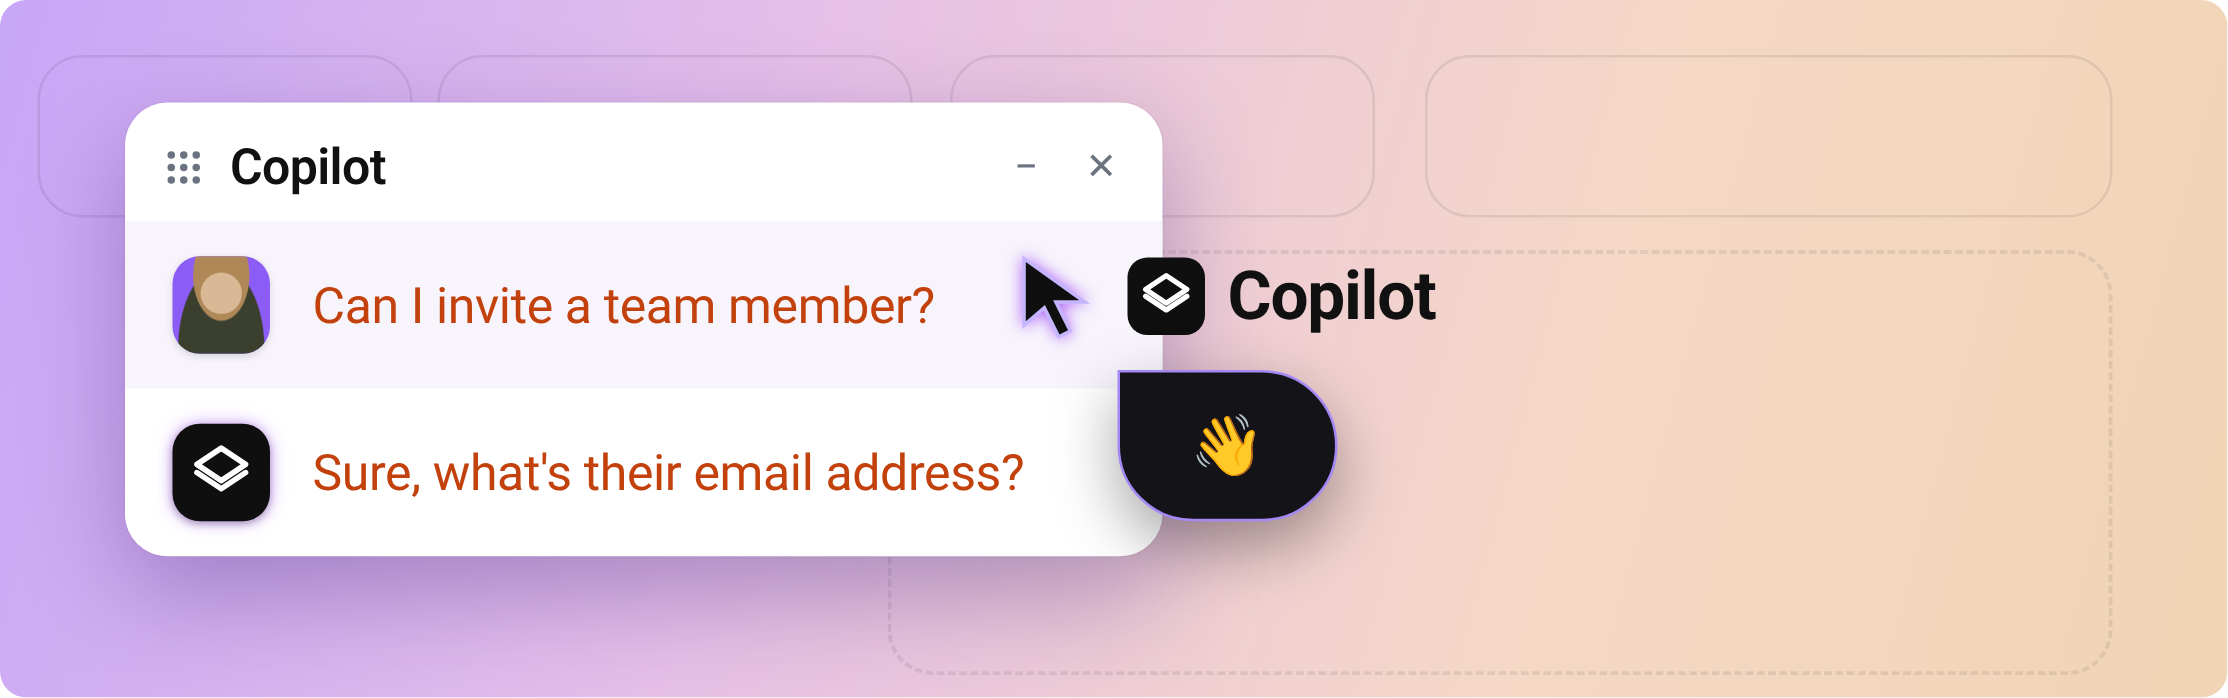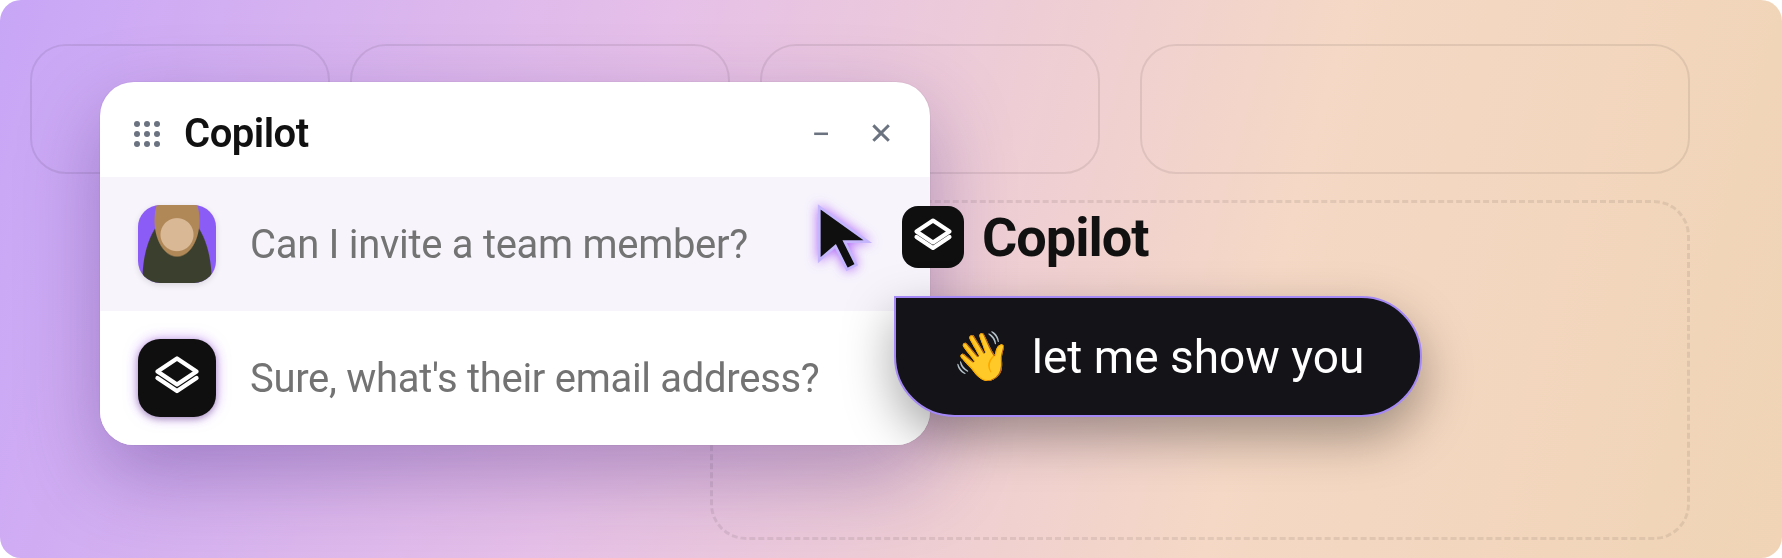--- a/index.html
+++ b/index.html
@@ -88,21 +88,21 @@
     }
     .avatar.bot {
       background: #0f0f0f;
       display: flex; align-items: center; justify-content: center;
       box-shadow: 0 0 14px rgba(168,85,247,0.55), 0 2px 6px rgba(0,0,0,0.3);
     }
     .copilot-glyph {
       width: 52px; height: 52px;
     }
     .msg-text {
-      font-size: 40px; color: #737373; letter-spacing: -0.3px;
+      font-size: 40px; color: #c2410c; letter-spacing: -0.3px;
     }
 
     
     .cursor-layer {
       position: absolute; left: 810px; top: 200px;
       display: flex; align-items: center; gap: 18px;
     }
     .pointer {
       width: 74px; height: 74px; flex-shrink: 0;
       filter: drop-shadow(0 0 6px rgba(168,85,247,0.9));
@@ -182,15 +182,14 @@
     <div class="cursor-badge">
       <svg viewBox="0 0 48 48">
         <path d="M24 6 L42 18 L24 30 L6 18 Z M6 24 L24 36 L42 24" fill="none" stroke="#fff" stroke-width="4.5" stroke-linejoin="round" stroke-linecap="round"></path>
       </svg>
     </div>
     <div class="cursor-label">Copilot</div>
   </div>
 
   <div class="bubble">
     <span class="wave">👋</span>
-    <span>let me show you</span>
   </div>
 </div>
 
 </body></html>

